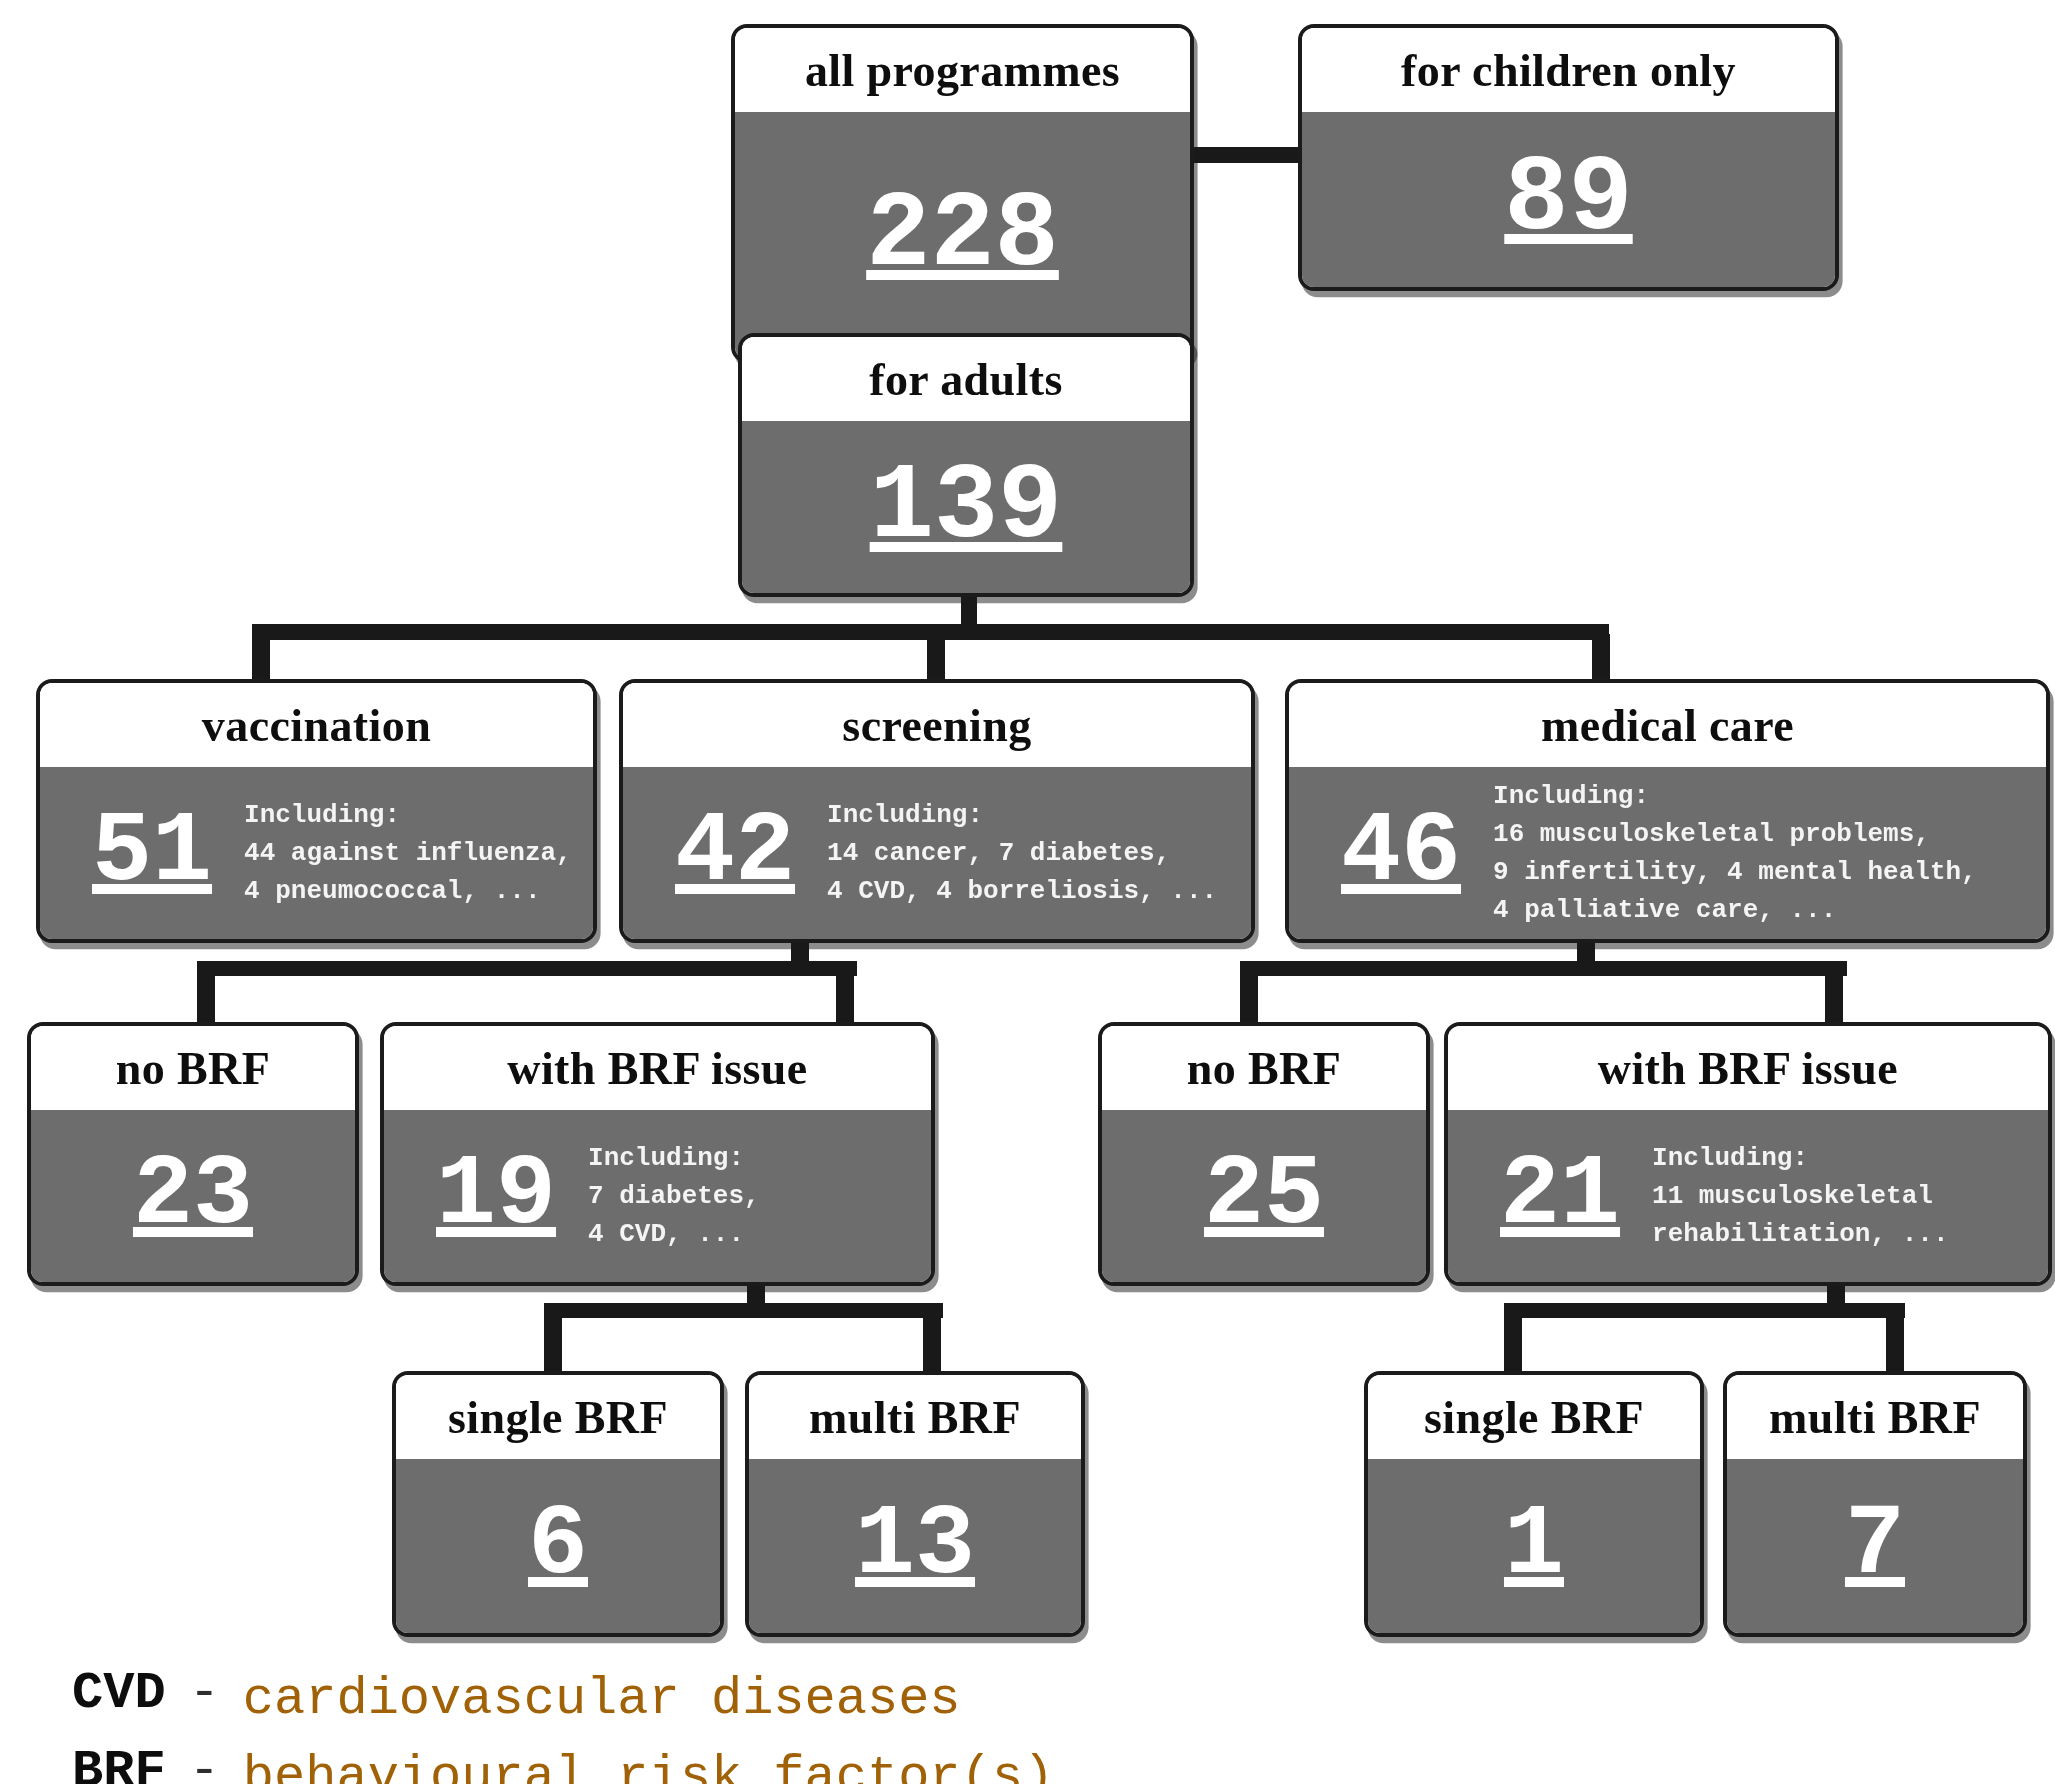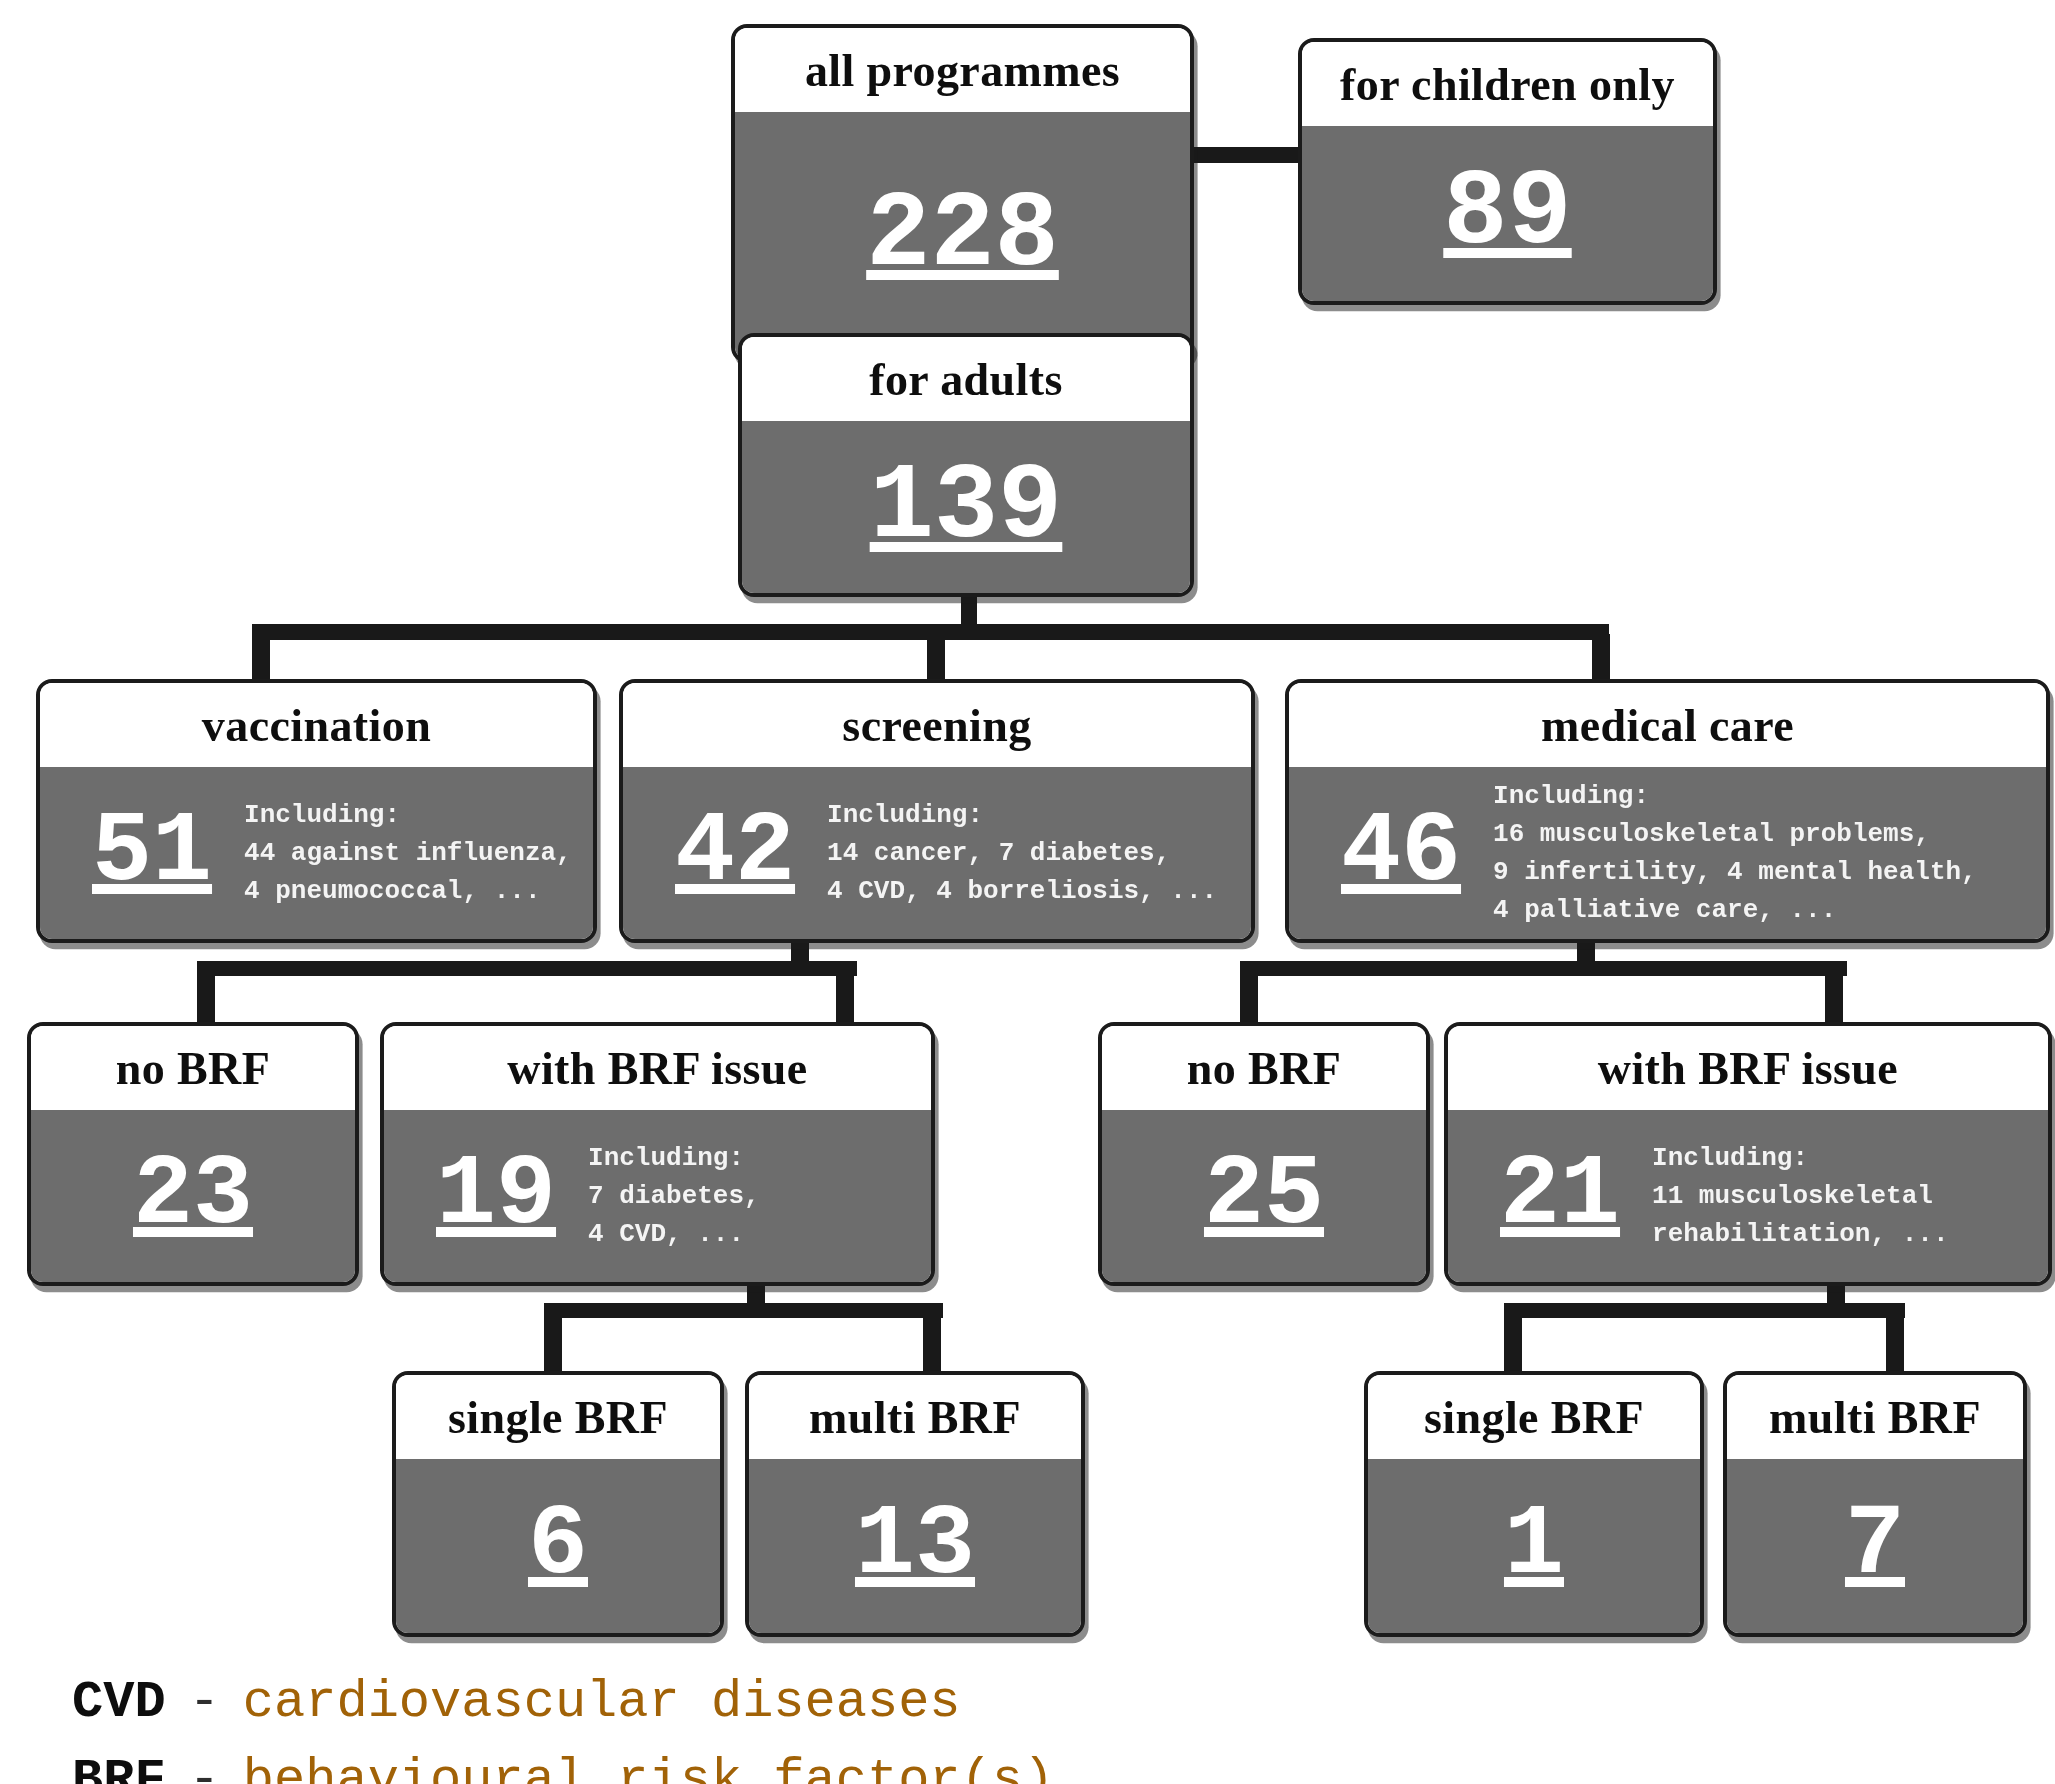--- a/index.html
+++ b/index.html
@@ -67,21 +67,21 @@
   }
   .legend {
     position: absolute;
     left: 72px;
     top: 1654px;
     font-family: "Liberation Mono", monospace;
     font-size: 52px;
     color: #3b3b3b;
     z-index: 2;
   }
-  .legend-line { height: 78px; display: flex; align-items: flex-end; }
+  .legend-line { height: 78px; display: flex; align-items: center; }
   .legend-abbr { font-weight: bold; color: #0d0d0d; }
   .legend-sep { margin: 0 23px; color: #2e2e2e; }
   .legend-def { color: #a16207; margin-top: 13px; }
 </style>
 </head>
 <body>
 
 <div id="canvas">
 
   <div class="connector" style="left:1192px; top:147px; width:109px; height:16px;"></div>
@@ -108,21 +108,21 @@
   <div class="connector" style="left:1504px; top:1315px; width:18px; height:59px;"></div>
   <div class="connector" style="left:1886px; top:1315px; width:18px; height:59px;"></div>
 
   <div class="node" style="left:731px; top:24px; width:463px; height:339px;">
     <div class="node-header">all programmes</div>
     <div class="node-body">
       <span class="count count-xl">228</span>
     </div>
   </div>
 
-  <div class="node" style="left:1298px; top:38px; width:419px; height:267px;">
+  <div class="node" style="left:1298px; top:24px; width:541px; height:267px;">
     <div class="node-header">for children only</div>
     <div class="node-body">
       <span class="count count-xl">89</span>
     </div>
   </div>
 
   <div class="node" style="left:738px; top:333px; width:456px; height:264px;">
     <div class="node-header">for adults</div>
     <div class="node-body">
       <span class="count count-xl">139</span>

